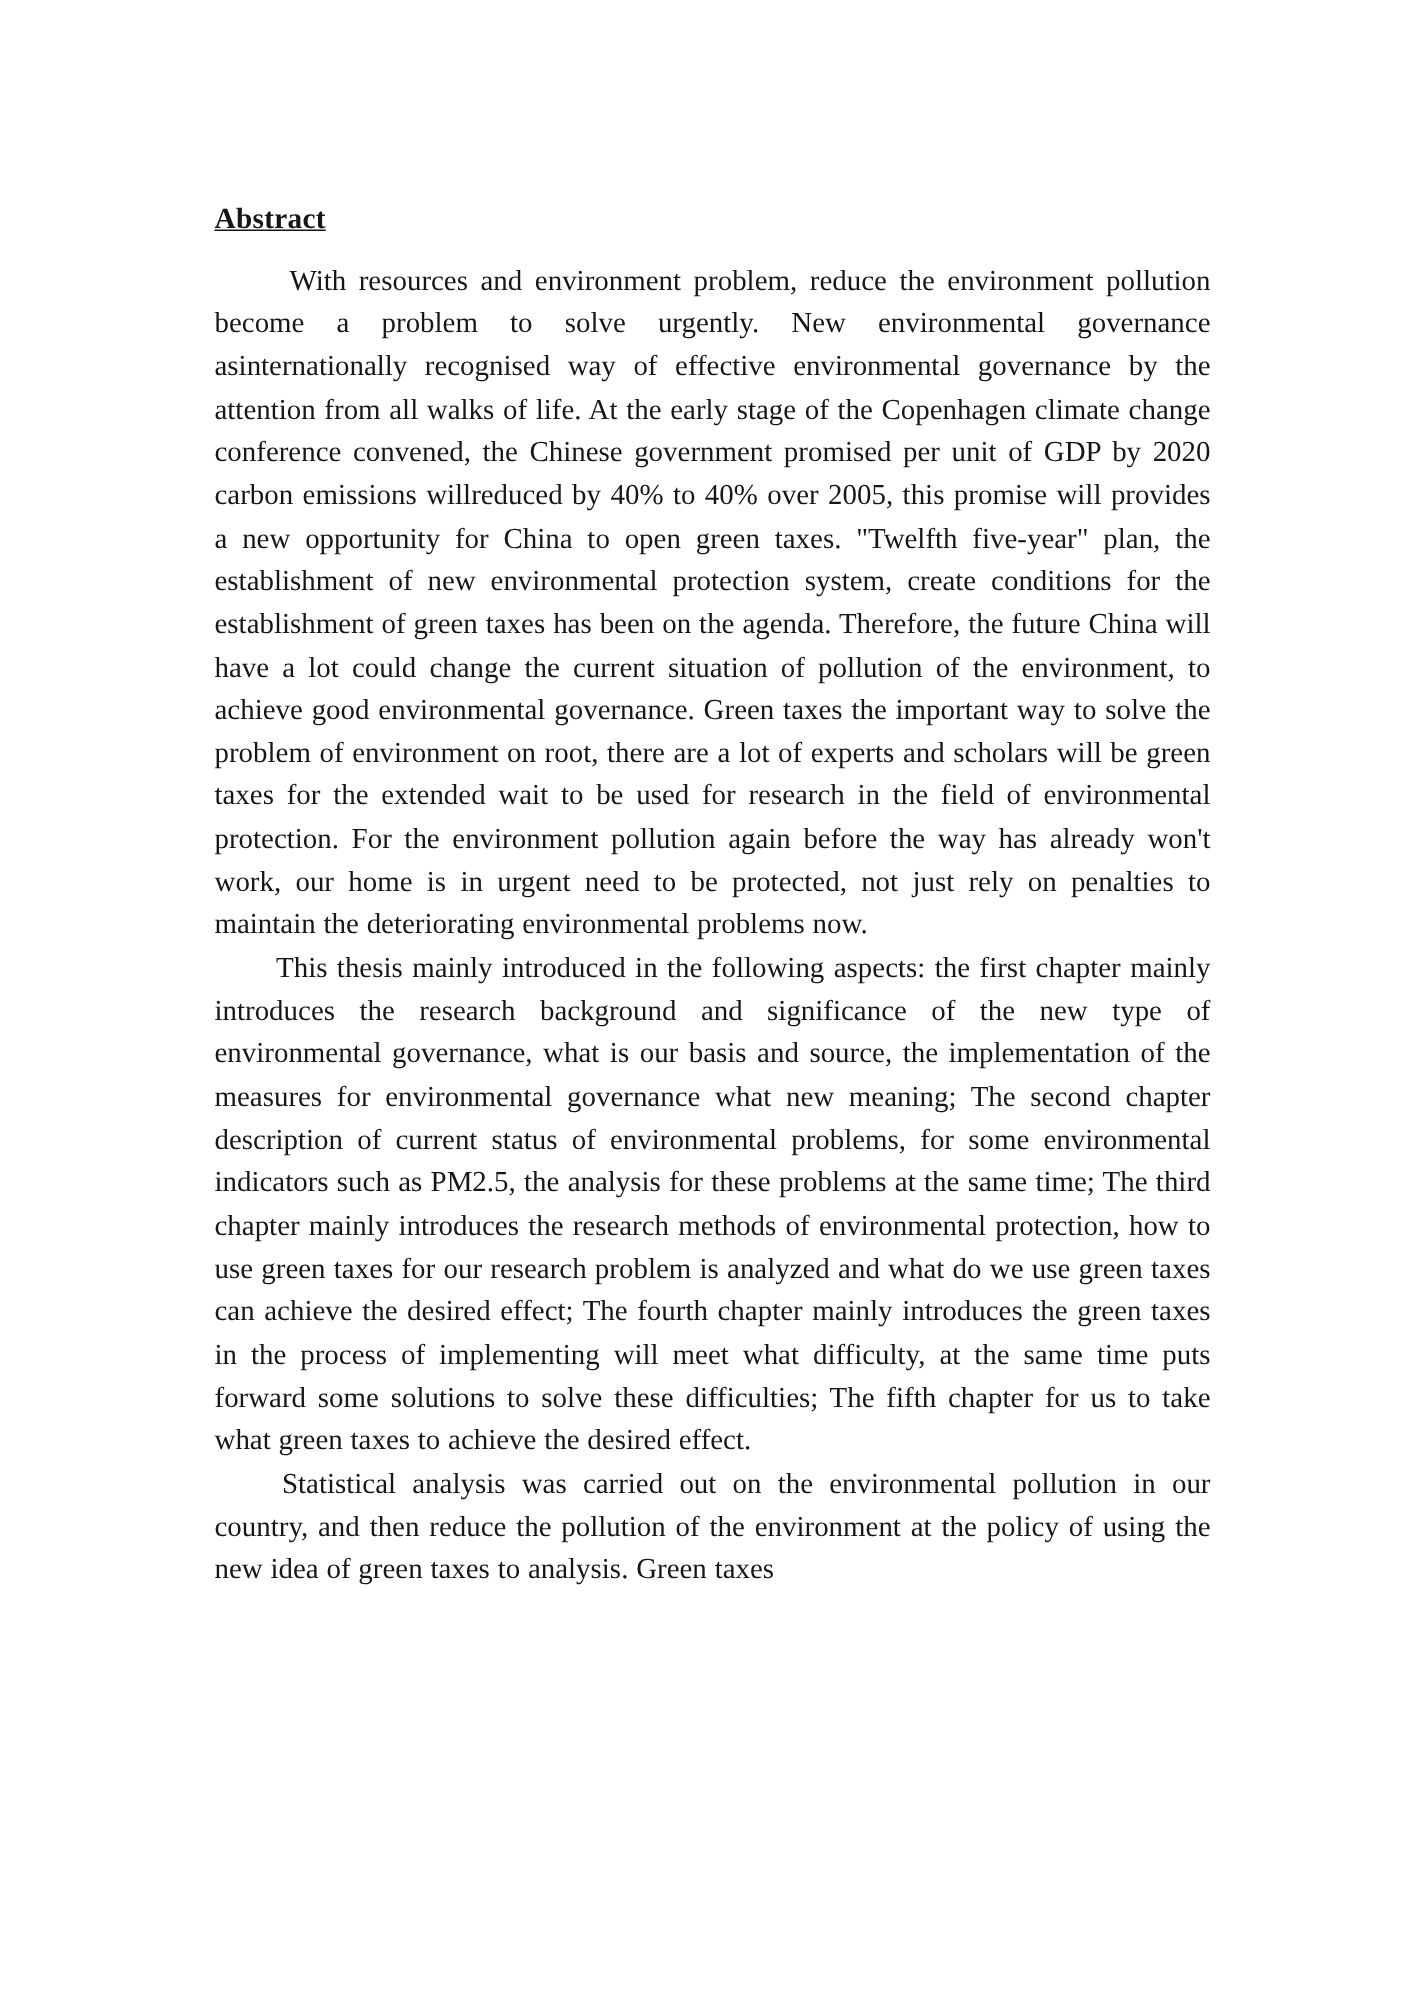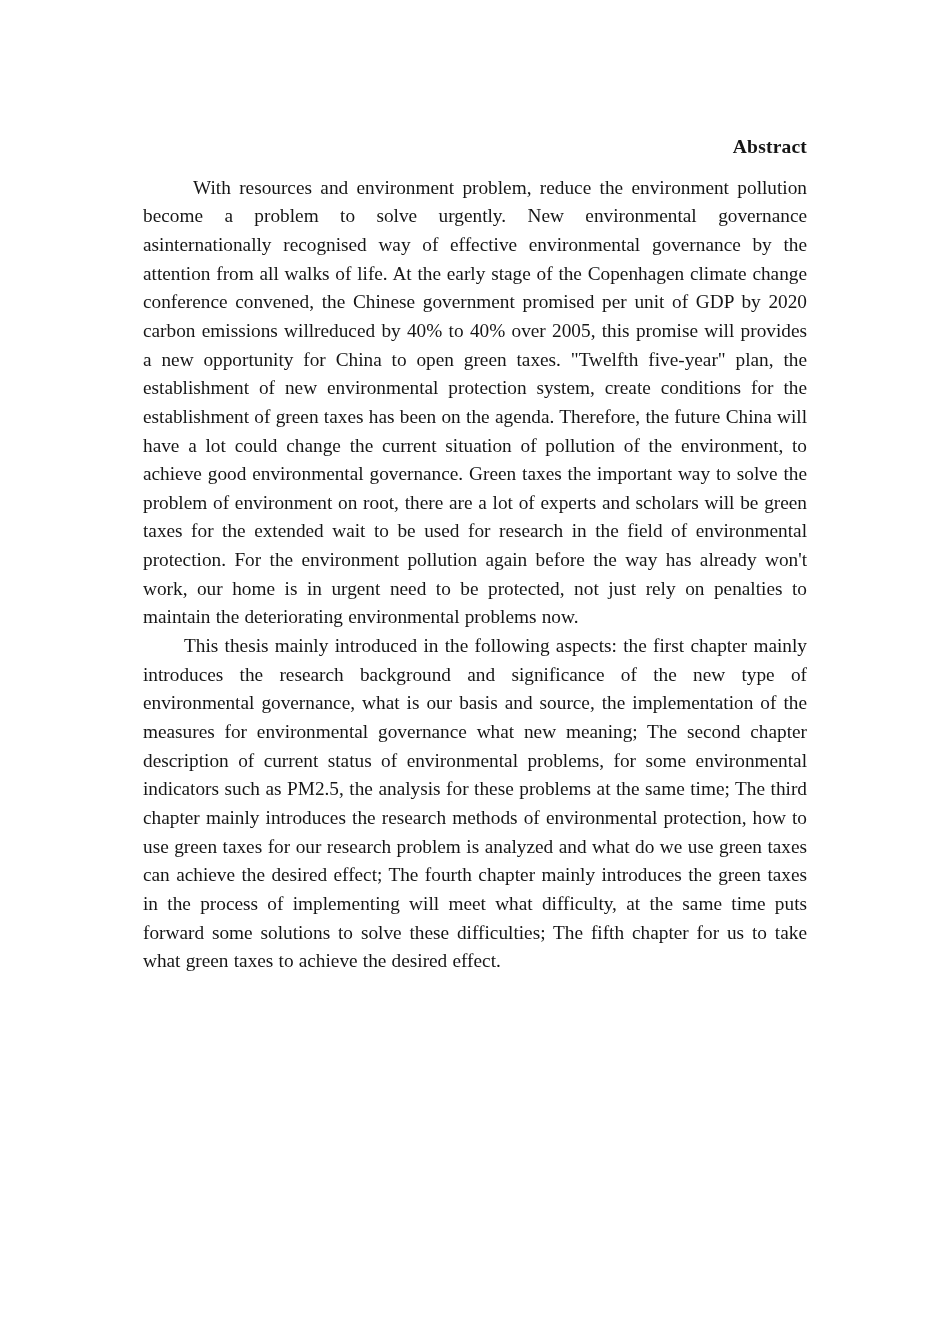--- a/index.html
+++ b/index.html
@@ -24,24 +24,25 @@
   }
   .content {
     position: absolute;
     left: 143px;
     top: 133px;
     width: 664px;
   }
   .doc-title {
     font-size: 19.5px;
     font-weight: bold;
-    text-align: right;
+    text-align: left;
     line-height: 28.6px;
     margin: 0 0 0.5px 0;
     letter-spacing: 0.2px;
+    text-decoration: underline;
   }
   .para {
     font-size: 19.3px;
     line-height: 28.65px;
     text-align: justify;
     text-justify: inter-word;
     margin: 0;
     word-spacing: 0.02em;
     hyphens: none;
     -webkit-hyphens: none;
@@ -57,15 +58,16 @@
 
 <div class="page">
   <div class="content">
 
     <h1 class="doc-title">Abstract</h1>
 
     <p class="para para-1">With resources and environment problem, reduce the environment pollution become a problem to solve urgently. New environmental governance asinternationally recognised way of effective environmental governance by the attention from all walks of life. At the early stage of the Copenhagen climate change conference convened, the Chinese government promised per unit of GDP by 2020 carbon emissions willreduced by 40% to 40% over 2005, this promise will provides a new opportunity for China to open green taxes. "Twelfth five-year" plan, the establishment of new environmental protection system, create conditions for the establishment of green taxes has been on the agenda. Therefore, the future China will have a lot could change the current situation of pollution of the environment, to achieve good environmental governance. Green taxes the important way to solve the problem of environment on root, there are a lot of experts and scholars will be green taxes for the extended wait to be used for research in the field of environmental protection. For the environment pollution again before the way has already won't work, our home is in urgent need to be protected, not just rely on penalties to maintain the deteriorating environmental problems now.</p>
 
     <p class="para para-2">This thesis mainly introduced in the following aspects: the first chapter mainly introduces the research background and significance of the new type of environmental governance, what is our basis and source, the implementation of the measures for environmental governance what new meaning; The second chapter description of current status of environmental problems, for some environmental indicators such as PM2.5, the analysis for these problems at the same time; The third chapter mainly introduces the research methods of environmental protection, how to use green taxes for our research problem is analyzed and what do we use green taxes can achieve the desired effect; The fourth chapter mainly introduces the green taxes in the process of implementing will meet what difficulty, at the same time puts forward some solutions to solve these difficulties; The fifth chapter for us to take what green taxes to achieve the desired effect.</p>
 
+    <p class="para para-3">Statistical analysis was carried out on the environmental pollution in our country, and then reduce the pollution of the environment at the policy of using the new idea of green taxes to analysis. Green taxes</p>
 
   </div>
 </div>
 
 </body></html>

